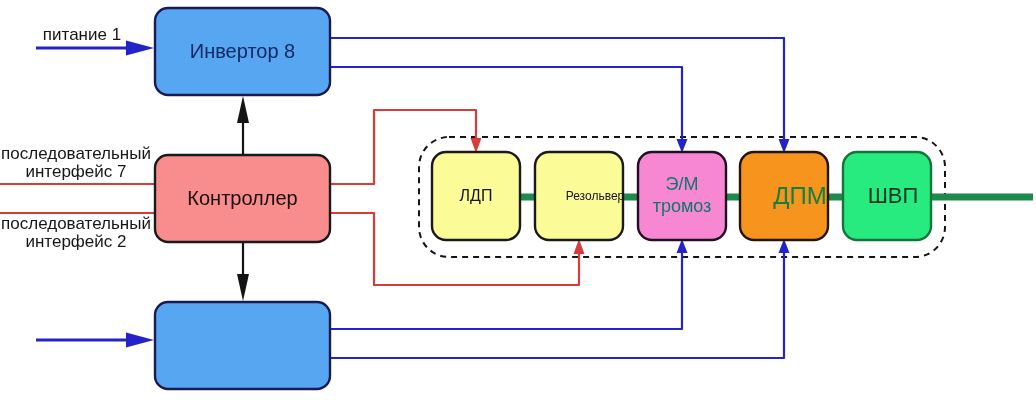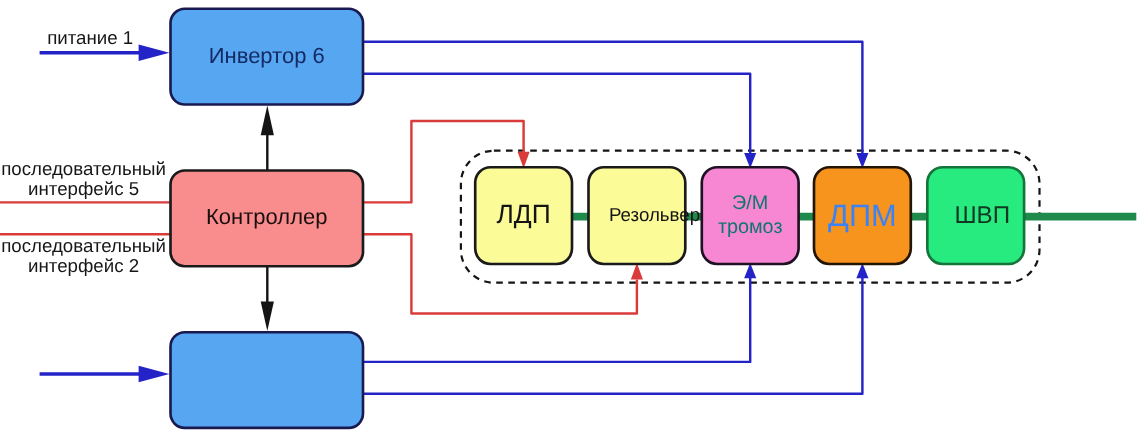--- a/index.html
+++ b/index.html
@@ -8,24 +8,24 @@
     font-family:"Liberation Sans", sans-serif;
   }
   #wires{position:absolute;left:0;top:0;width:1036px;height:400px;}
   .lbl{
     position:absolute;display:flex;align-items:center;justify-content:center;
     text-align:center;color:#111;pointer-events:none;white-space:pre-line;
   }
   .block-label{font-size:20px;}
   .inv-text{color:#142A63;}
   .ctrl-text{color:#1A0F0F;}
-  .ldp-text{font-size:24px;color:#141414;}
-  .rez-text{font-size:17px;color:#141414;padding-left:16px;}
+  .ldp-text{font-size:16px;color:#141414;}
+  .rez-text{font-size:12px;color:#141414;padding-left:16px;}
   .em-text{font-size:18px;line-height:1.2;color:#0f766e;}
-  .dpm-text{font-size:28px;color:#3b82f6;}
+  .dpm-text{font-size:24px;color:#15803d;padding-left:16px;}
   .shvp-text{font-size:22px;color:#113723;}
   .side-label{font-size:17px;line-height:18px;color:#161616;text-align:right;}
 </style>
 </head>
 <body>
 
 <div id="stage">
 
   <svg id="wires" viewBox="0 0 1036 400" xmlns="http://www.w3.org/2000/svg">
 
@@ -67,34 +67,34 @@
     <rect x="155" y="8" width="175" height="87" rx="13" stroke="#1A1A52" stroke-width="2.4" fill="#56A6F2"></rect>
     <rect x="155" y="155" width="175" height="87" rx="13" stroke="#1A1A1A" stroke-width="2.4" fill="#F98C8C"></rect>
     <rect x="155" y="302" width="175" height="87" rx="13" stroke="#1A1A52" stroke-width="2.4" fill="#56A6F2"></rect>
     <rect x="432" y="152" width="88" height="88" rx="14" stroke="#1A1A1A" stroke-width="2.4" fill="#FBFB98"></rect>
     <rect x="535" y="152" width="88" height="88" rx="14" stroke="#1A1A1A" stroke-width="2.4" fill="#FBFB98"></rect>
     <rect x="638" y="152" width="88" height="88" rx="14" stroke="#1F1024" stroke-width="2.4" fill="#F787D2"></rect>
     <rect x="740" y="152" width="88" height="88" rx="14" stroke="#241403" stroke-width="2.4" fill="#F7941D"></rect>
     <rect x="843" y="152" width="88" height="88" rx="14" stroke="#14743C" stroke-width="2.4" fill="#27EB7E"></rect>
   </svg>
 
-  <div class="lbl block-label inv-text" style="left:155px;top:8px;width:175px;height:87px;">Инвертор 6</div>
+  <div class="lbl block-label inv-text" style="left:155px;top:8px;width:175px;height:87px;">Инвертор 8</div>
   <div class="lbl block-label ctrl-text" style="left:155px;top:155px;width:175px;height:87px;">Контроллер</div>
 
   <div class="lbl ldp-text" style="left:432px;top:152px;width:88px;height:88px;">ЛДП</div>
   <div class="lbl rez-text" style="left:533px;top:152px;width:92px;height:88px;">Резольвер</div>
   <div class="lbl em-text" style="left:638px;top:152px;width:88px;height:88px;">Э/М
 тромоз</div>
   <div class="lbl dpm-text" style="left:740px;top:152px;width:88px;height:88px;">ДПМ</div>
   <div class="lbl shvp-text" style="left:843px;top:152px;width:100px;height:88px;">ШВП</div>
 
   <div class="lbl side-label" style="left:34px;top:25px;width:96px;height:20px;">питание 1</div>
 
   <div class="lbl side-label" style="left:0px;top:145px;width:152px;height:36px;flex-direction:column;">
     <span>последовательный</span>
-    <span>интерфейс 5</span>
+    <span>интерфейс 7</span>
   </div>
   <div class="lbl side-label" style="left:0px;top:215px;width:152px;height:36px;flex-direction:column;">
     <span>последовательный</span>
     <span>интерфейс 2</span>
   </div>
 
 </div>
 
 </body></html>

